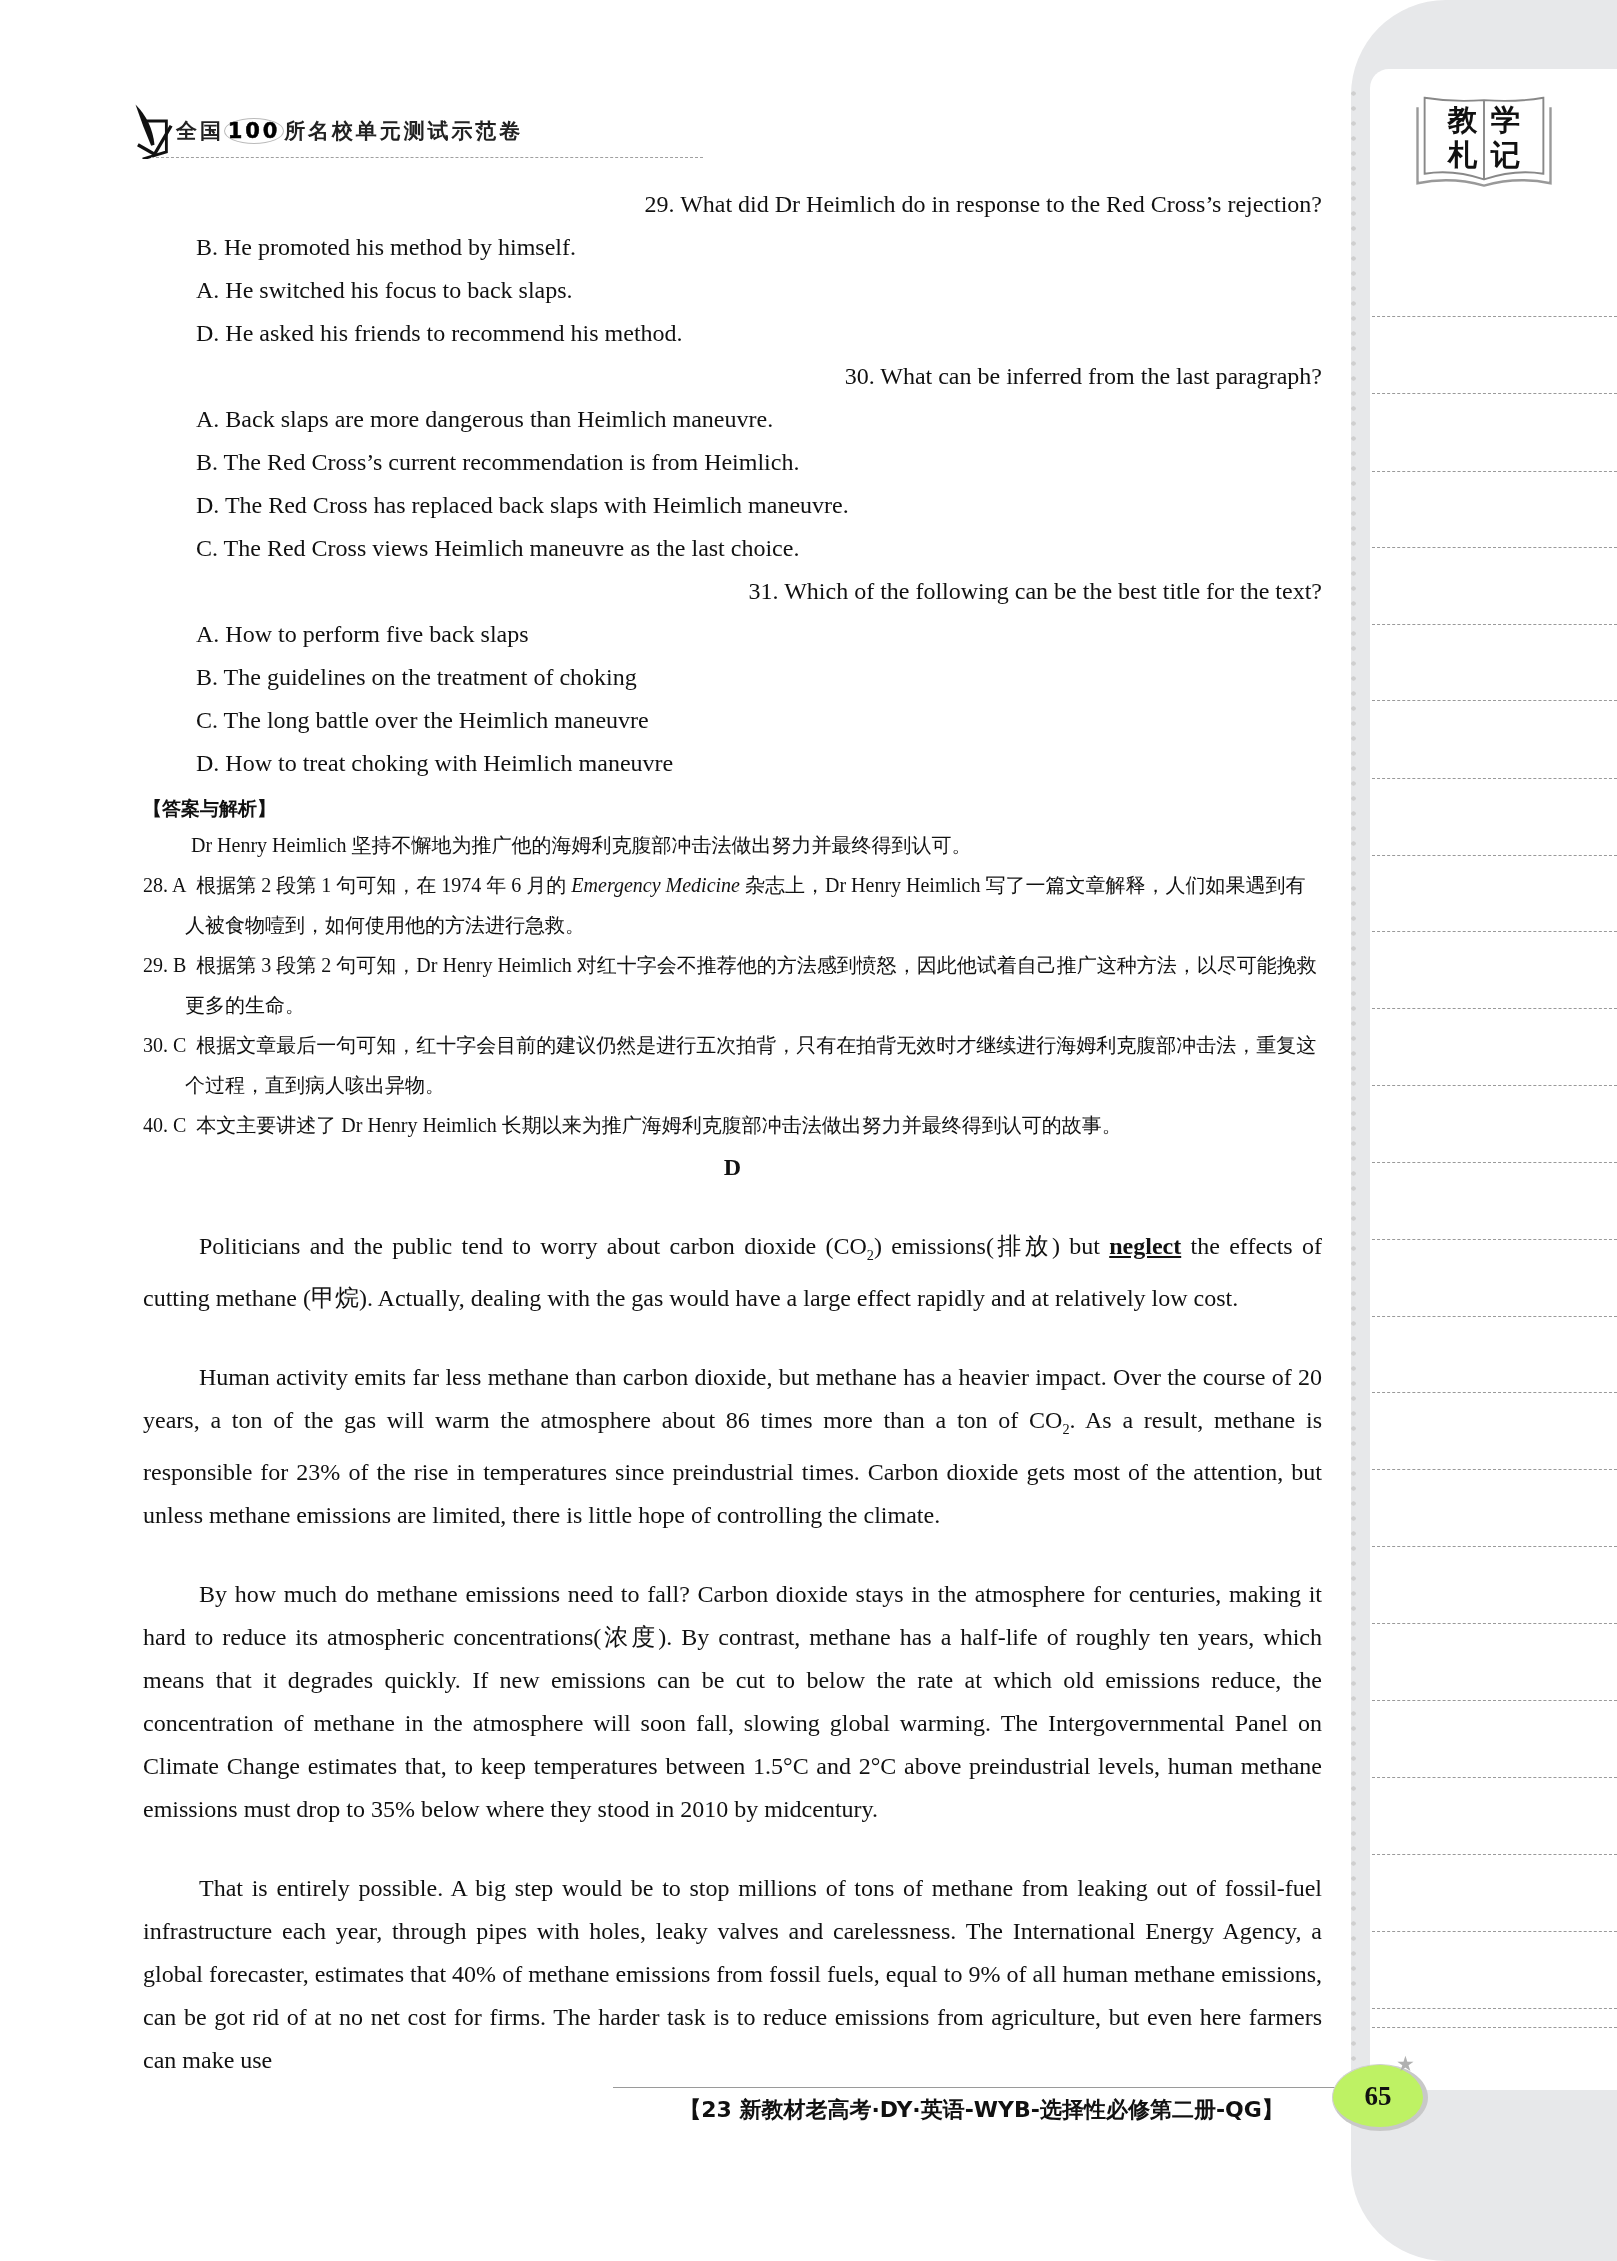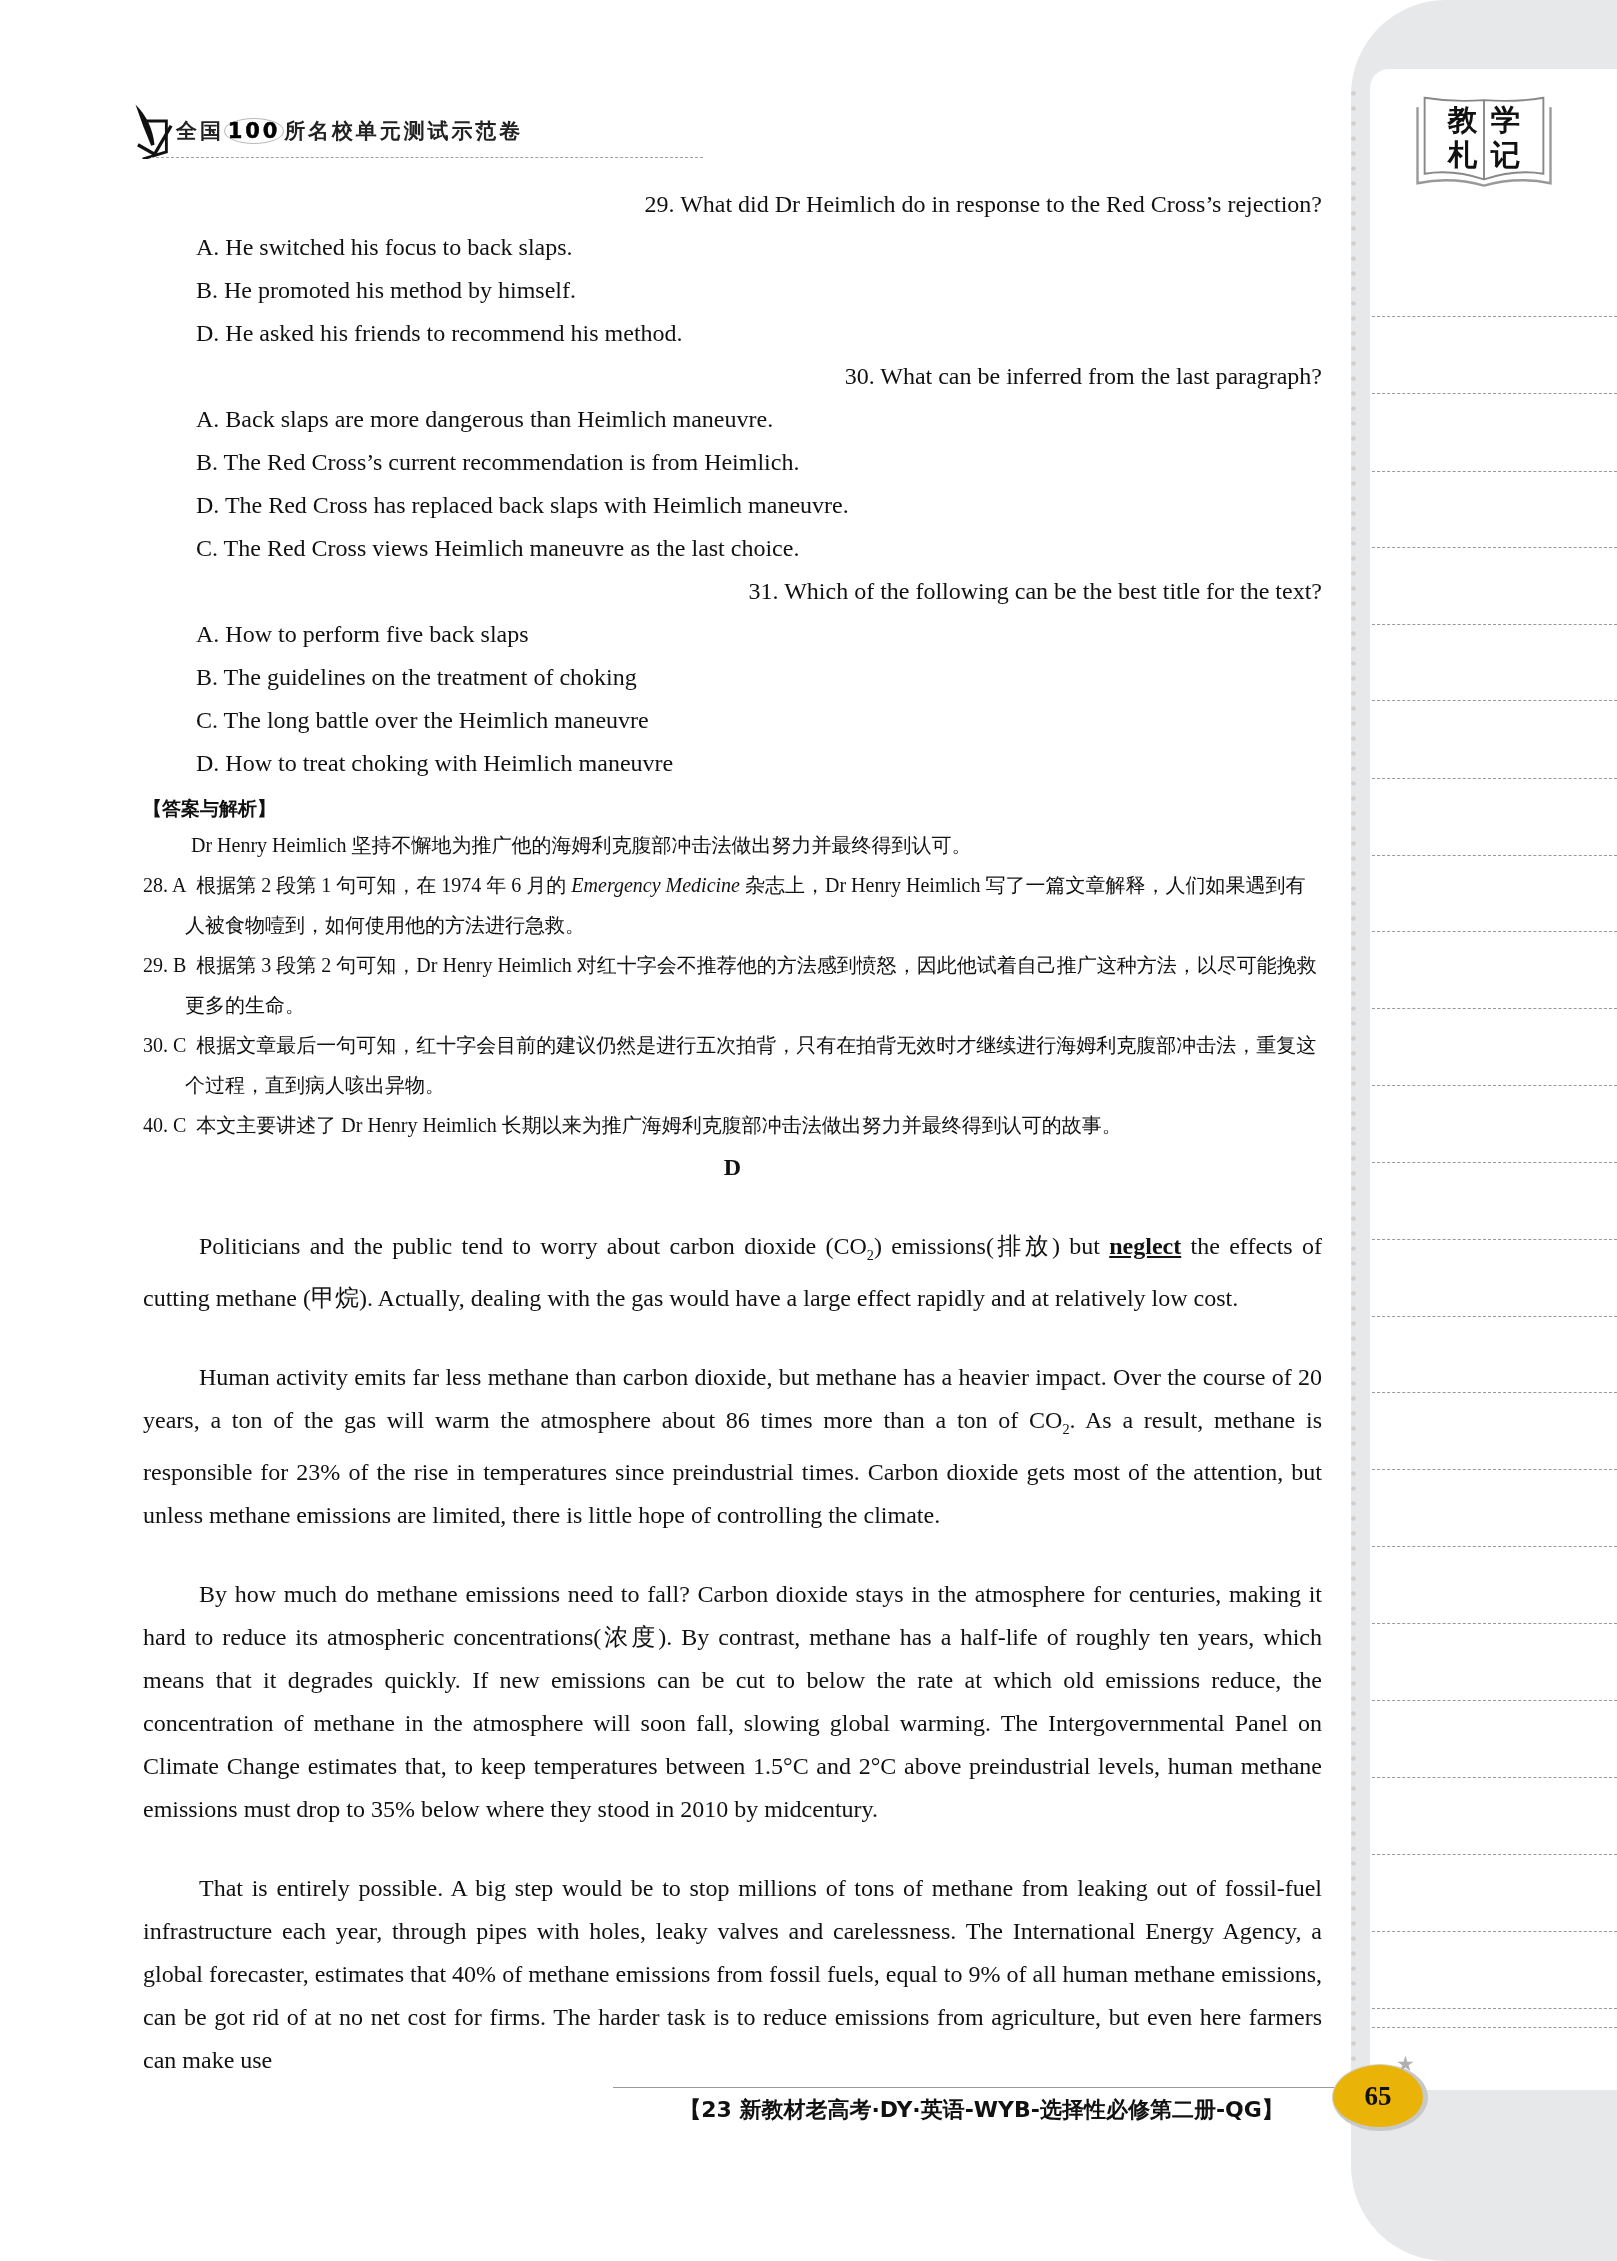--- a/index.html
+++ b/index.html
@@ -62,21 +62,21 @@
   sub { font-size: 14.3px; }
   
   .footer-rule { position: absolute; left: 613px; top: 2087px; width: 737px; border-top: 1.9px solid #9a9a9a; }
   .footer-code {
     position: absolute; left: 613px; top: 2095px; width: 737px; text-align: center;
     font-family: "DejaVu Sans", sans-serif; font-weight: bold; font-size: 22px; color: #111;
   }
   .page-badge {
     position: absolute; left: 1332px; top: 2064px; width: 90px; height: 62px;
     border-radius: 50%; border: 1.4px solid #d0d0d0; border-right: 5.7px solid #c8c8c8; border-bottom: 4.8px solid #c8c8c8;
-    background: #eab308; text-align: center; line-height: 62px;
+    background: #bef264; text-align: center; line-height: 62px;
     font-family: "Liberation Serif", serif; font-weight: bold; font-size: 27px;
   }
   .star { position: absolute; left: 1396px; top: 2052px; color: #b0b0b0; font-size: 21px; }
 </style>
 </head>
 <body>
 
 <div class="side-panel"></div>
 <div class="side-inner"></div>
 <div class="dot-col"></div>
@@ -129,22 +129,22 @@
 </div>
 <div class="header-title">
   <span>全国</span><span class="num">100</span><span>所名校单元测试示范卷</span>
 </div>
 <div class="header-rule"></div>
 
 <div class="content">
 
   <div>
     <div class="q">29. What did Dr Heimlich do in response to the Red Cross’s rejection?</div>
+    <div class="opt">B. He promoted his method by himself.</div>
     <div class="opt">A. He switched his focus to back slaps.</div>
-    <div class="opt">B. He promoted his method by himself.</div>
     <div class="opt">D. He asked his friends to recommend his method.</div>
   </div>
 
   <div>
     <div class="q">30. What can be inferred from the last paragraph?</div>
     <div class="opt">A. Back slaps are more dangerous than Heimlich maneuvre.</div>
     <div class="opt">B. The Red Cross’s current recommendation is from Heimlich.</div>
     <div class="opt">D. The Red Cross has replaced back slaps with Heimlich maneuvre.</div>
     <div class="opt">C. The Red Cross views Heimlich maneuvre as the last choice.</div>
   </div>

